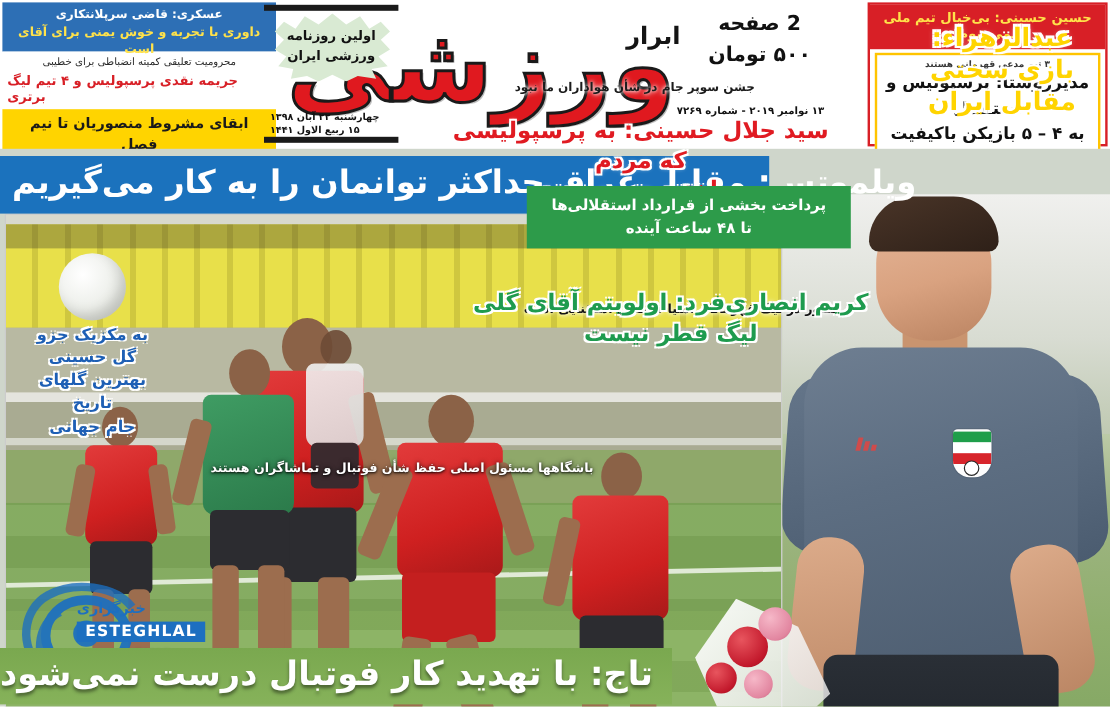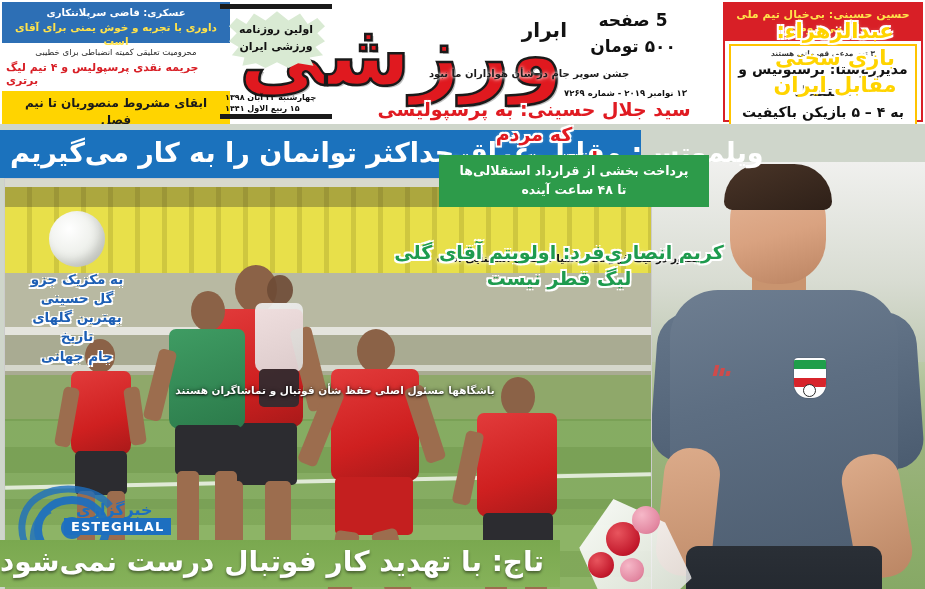--- a/index.html
+++ b/index.html
@@ -411,22 +411,22 @@
     text-shadow: 0 1px 2px rgba(0,0,0,.85), 0 0 4px rgba(0,0,0,.7);
   }
 
   
   .wm {
     position: absolute; left: 14px; top: 478px;
     width: 148px; height: 104px; z-index: 9;
     opacity: .93;
   }
   .wm-text1 {
-    position:absolute; left: 76px; top: 500px; z-index: 10;
-    color:#1d6fc0; font-size: 16px; font-weight: bold;
+    position:absolute; left: 64px; top: 500px; z-index: 10;
+    color:#1d6fc0; font-size: 12px; font-weight: bold;
     letter-spacing: .5px;
   }
   .wm-text2 {
     position:absolute; left: 64px; top: 518px; z-index: 10;
     background:#1d6fc0; color:#fff; font-size: 13px; font-weight:bold;
     padding: 1px 7px; letter-spacing: 1px;
   }
   .wm-text3 {
     position:absolute; left: 100px; top: 538px; z-index: 10;
     color:#ffffff; font-size: 12px; font-weight:bold; letter-spacing: 1px;
@@ -465,21 +465,21 @@
       </div>
       <div class="teaser-white">محرومیت تعلیقی کمیته انضباطی برای خطیبی</div>
       <div class="teaser-red">جریمه نقدی پرسپولیس و ۴ تیم لیگ برتری</div>
       <div class="teaser-yellow">
         <div>ابقای مشروط منصوریان تا نیم فصل</div>
         <div>در ذوب آهن</div>
       </div>
     </div>
 
     <div class="pricebox">
-      <div class="pages">5 صفحه</div>
+      <div class="pages">2 صفحه</div>
       <div class="price">۵۰۰ تومان</div>
     </div>
     <div class="dateline-left">۱۳ نوامبر ۲۰۱۹ - شماره ۷۲۶۹</div>
 
     <div class="logo-wrap">
       <div class="logo-sub">ابرار</div>
       <div class="logo-main">ورزشی</div>
     </div>
 
     <div class="rule-top"></div>

